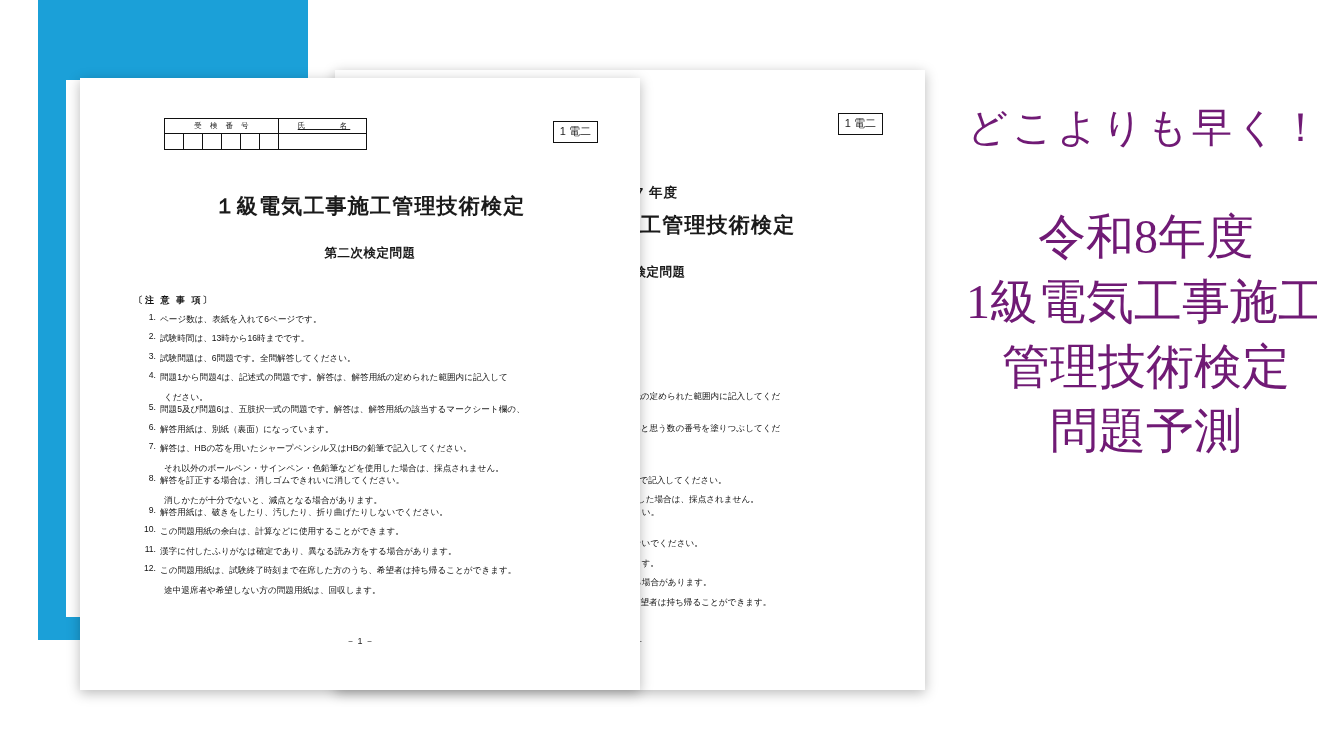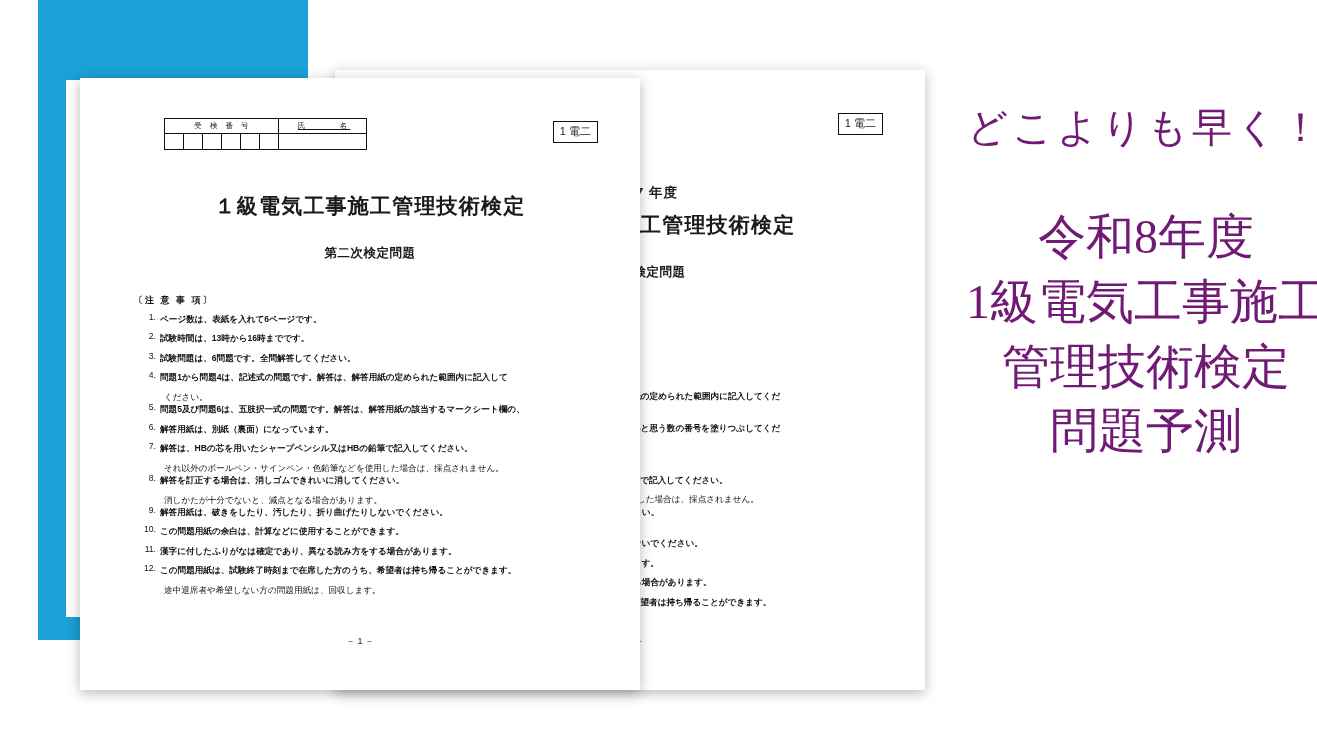--- a/index.html
+++ b/index.html
@@ -151,21 +151,20 @@
     width: 22px;
     flex: 0 0 22px;
     text-align: right;
     padding-right: 4px;
     font-size: 8.6px;
   }
   .note-text {
     flex: 1;
     font-size: 8.6px;
     line-height: 1.45;
-    font-weight: bold;
   }
   .note-cont {
     margin-left: 30px;
     font-size: 8.6px;
     line-height: 1.45;
     margin-top: 2px;
   }
 
   .page-num {
     position: absolute;

